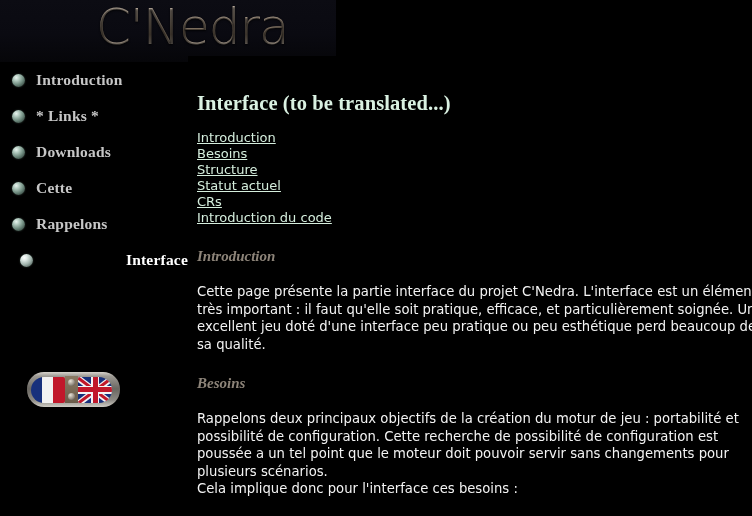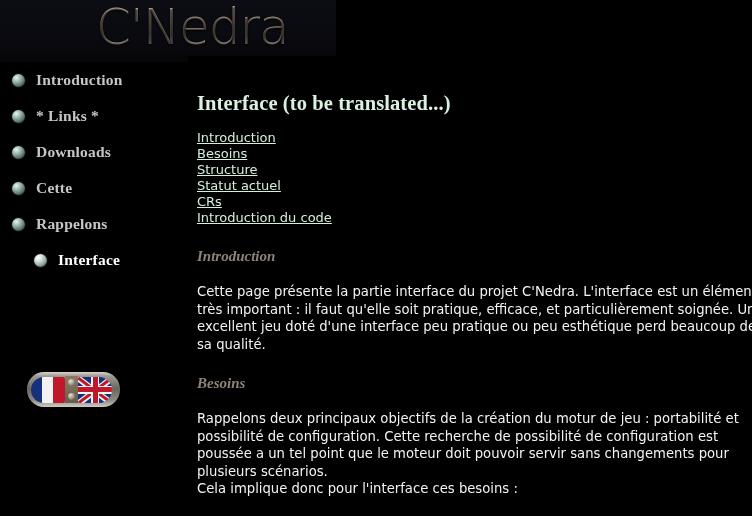--- a/index.html
+++ b/index.html
@@ -60,21 +60,21 @@
     background: #000000;
   }
   .nav-item {
     position: relative;
     height: 36px;
     display: flex;
     align-items: center;
     padding-left: 12px;
     text-decoration: none;
   }
-  .nav-item.sub { padding-left: 34px; }
+  .nav-item.sub { padding-left: 20px; justify-content: space-between; }
   .orb {
     width: 13px;
     height: 13px;
     border-radius: 50%;
     flex: 0 0 13px;
     background:
       radial-gradient(circle at 33% 28%, #e9f4ef 0%, #b5cdc2 22%, #6e8a7e 55%, #2e3d37 88%, #16201c 100%);
     box-shadow: 0 0 2px rgba(140,180,160,.35);
   }
   .nav-label {

